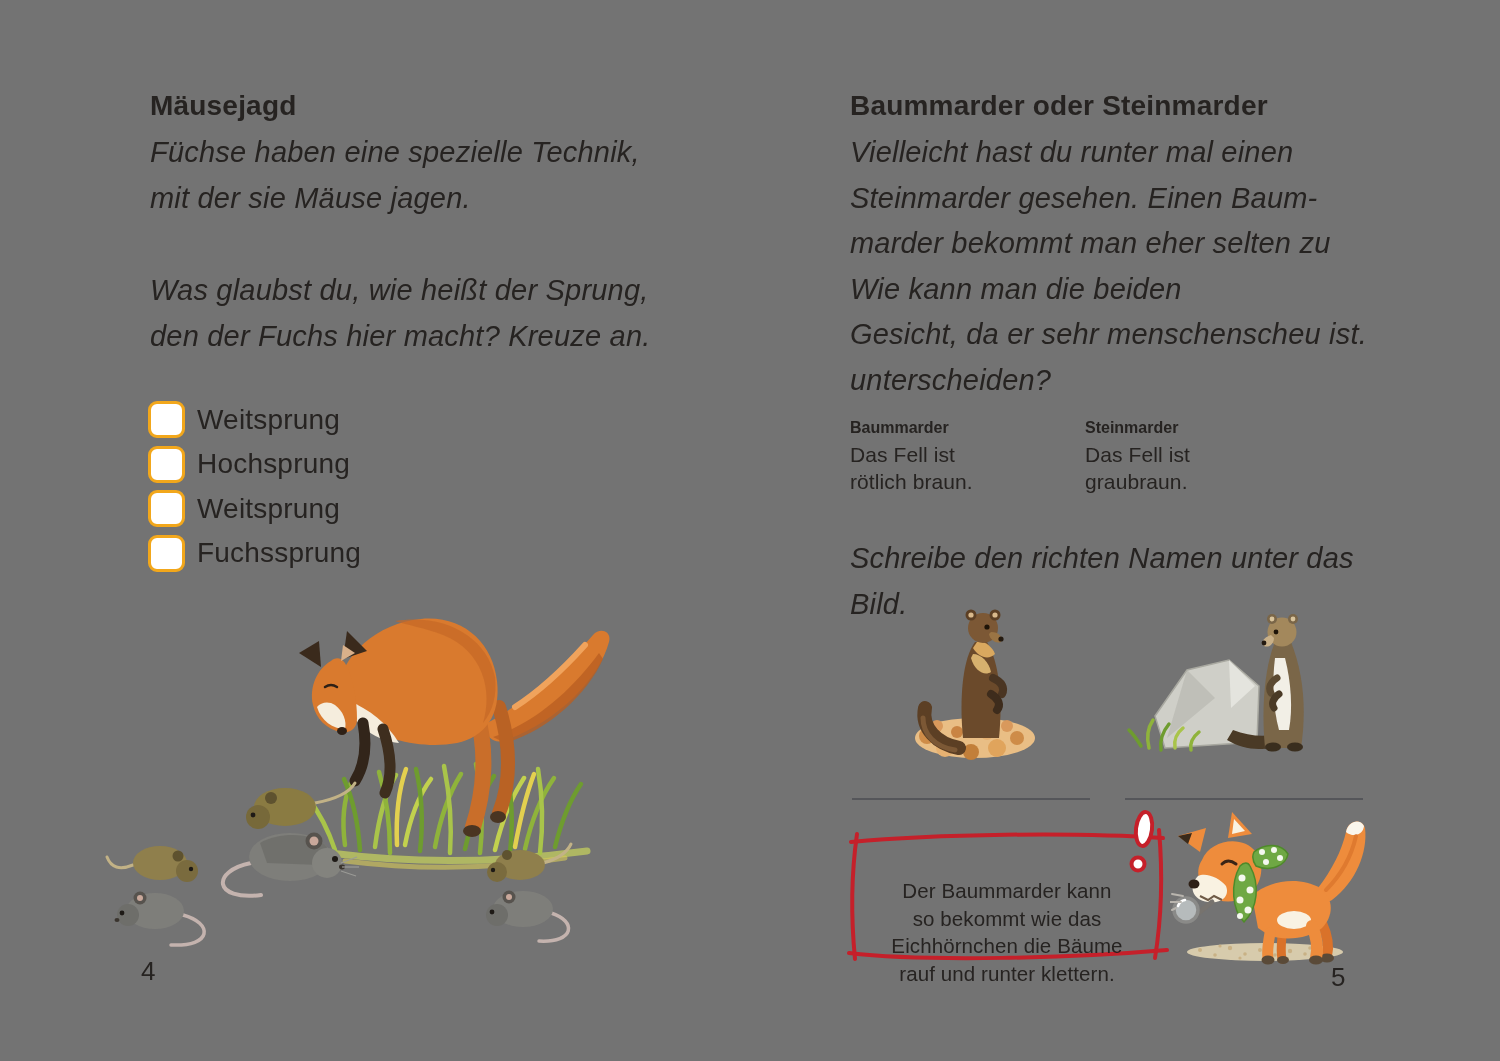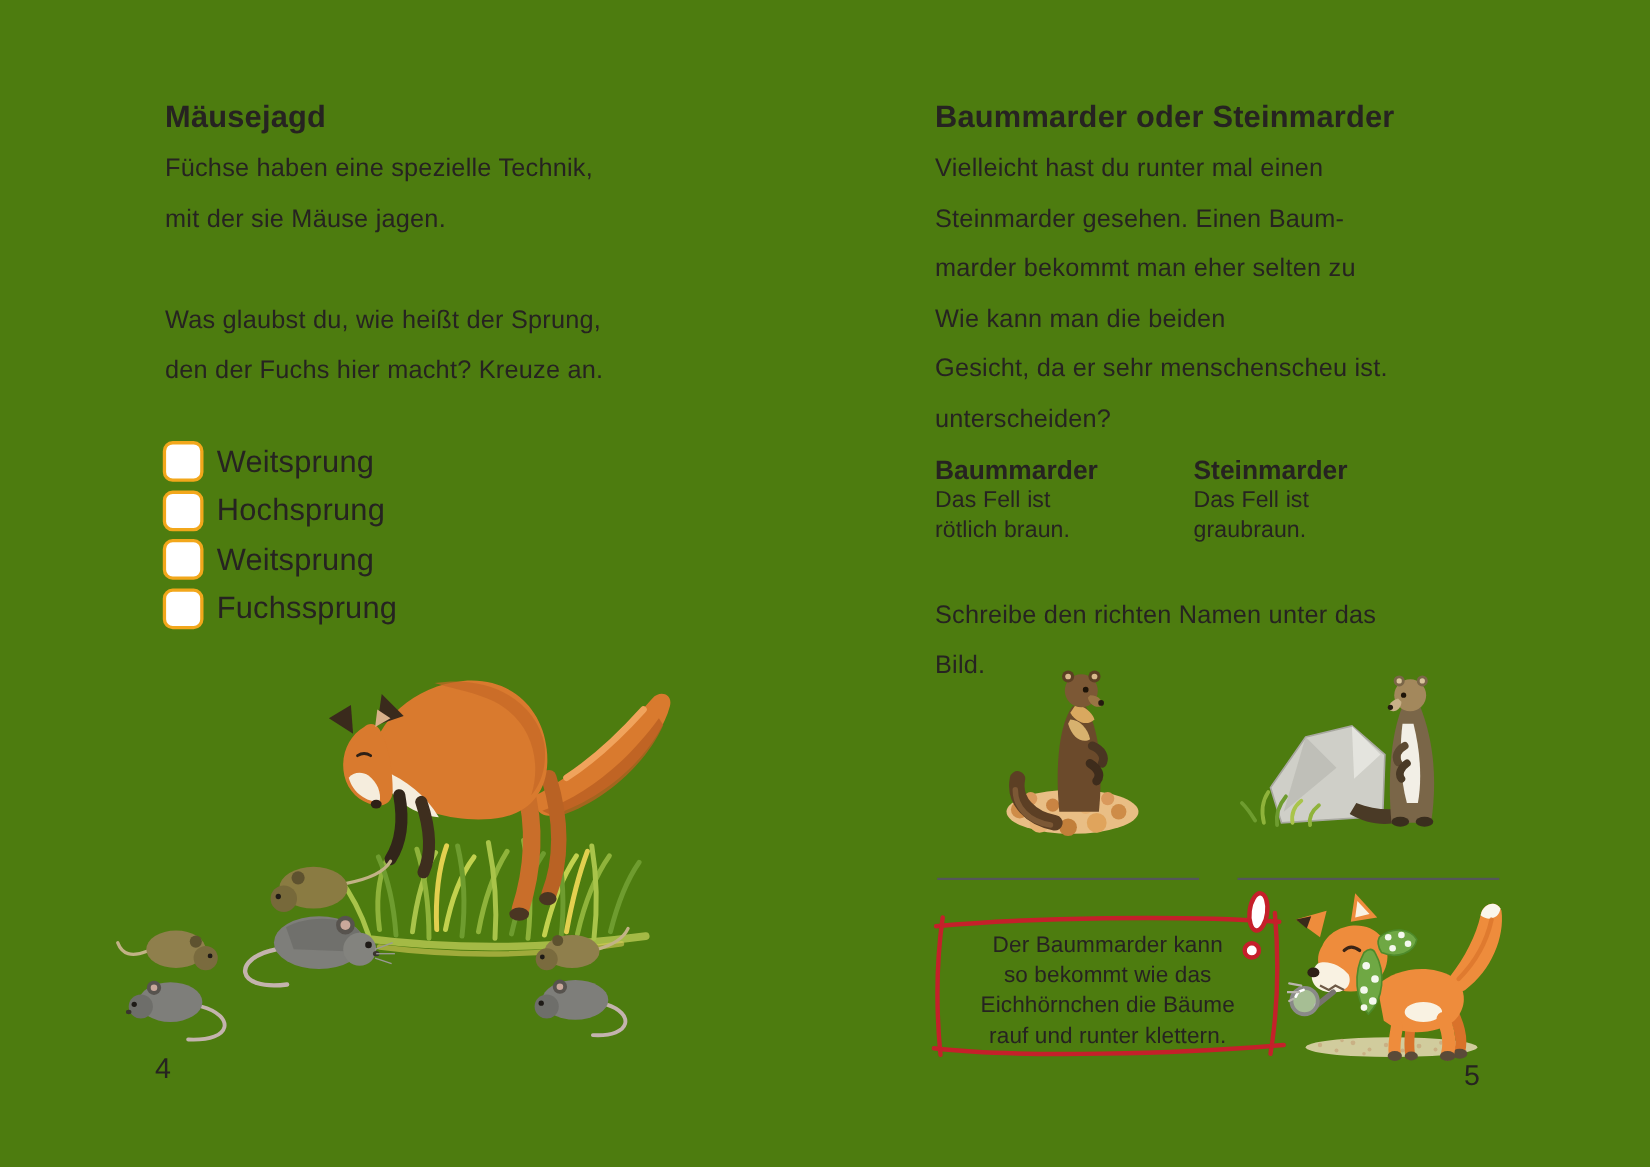--- a/index.html
+++ b/index.html
@@ -3,34 +3,34 @@
 <meta charset="utf-8">
 <style>
   :root{
     --ink:#262321;
     --checkbox:#F2A71B;
     --red:#C5202A;
     --line:#55565A;
   }
   html,body{margin:0;padding:0;background:#ffffff;}
   .spread{
-    position:relative;width:1500px;height:1061px;background:#4d7c0f;overflow:hidden;
+    position:relative;width:1500px;height:1061px;background:#737373;overflow:hidden;
     font-family:"Liberation Sans","DejaVu Sans",sans-serif;color:var(--ink);
   }
   .abs{position:absolute;}
   .title{font-size:28px;font-weight:bold;letter-spacing:.2px;}
-  .body-text{font-size:23px;line-height:45.5px;letter-spacing:.2px;}
+  .body-text{font-size:29px;line-height:45.5px;letter-spacing:.2px;font-style:italic;}
   .small-text{font-size:21px;line-height:27px;letter-spacing:.1px;}
-  .small-head{font-size:24px;line-height:27px;font-weight:bold;}
+  .small-head{font-size:16px;line-height:27px;font-weight:bold;}
   .pagenum{font-size:26px;}
   .option-row{display:flex;align-items:center;gap:12px;margin-bottom:7.5px;}
   .option-box{width:37px;height:37px;border:3.5px solid var(--checkbox);border-radius:9px;background:#fff;box-sizing:border-box;}
   .option-label{font-size:28px;letter-spacing:.2px;}
   .write-line{border-top:2px solid var(--line);height:0;}
-  .factbox-text{width:298px;text-align:center;font-size:20.5px;line-height:27.5px;letter-spacing:.1px;}
+  .factbox-text{width:298px;text-align:center;font-size:20.5px;line-height:27.5px;letter-spacing:.1px;margin-top:32px;}
   svg{display:block;}
 </style>
 </head>
 <body>
 
 <div class="spread">
 
   <div class="abs title" style="left:150px;top:90px;">Mäusejagd</div>
 
   <div class="abs body-text" style="left:150px;top:130px;">

